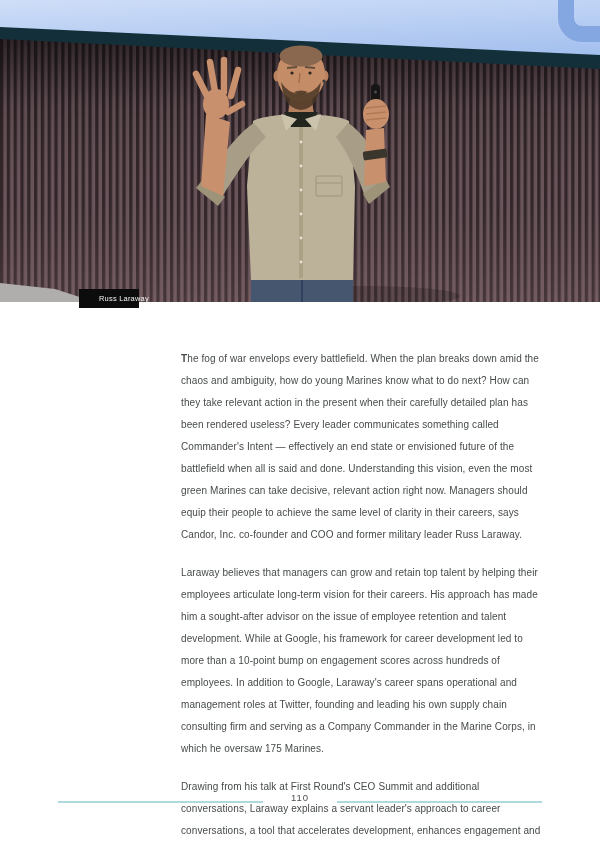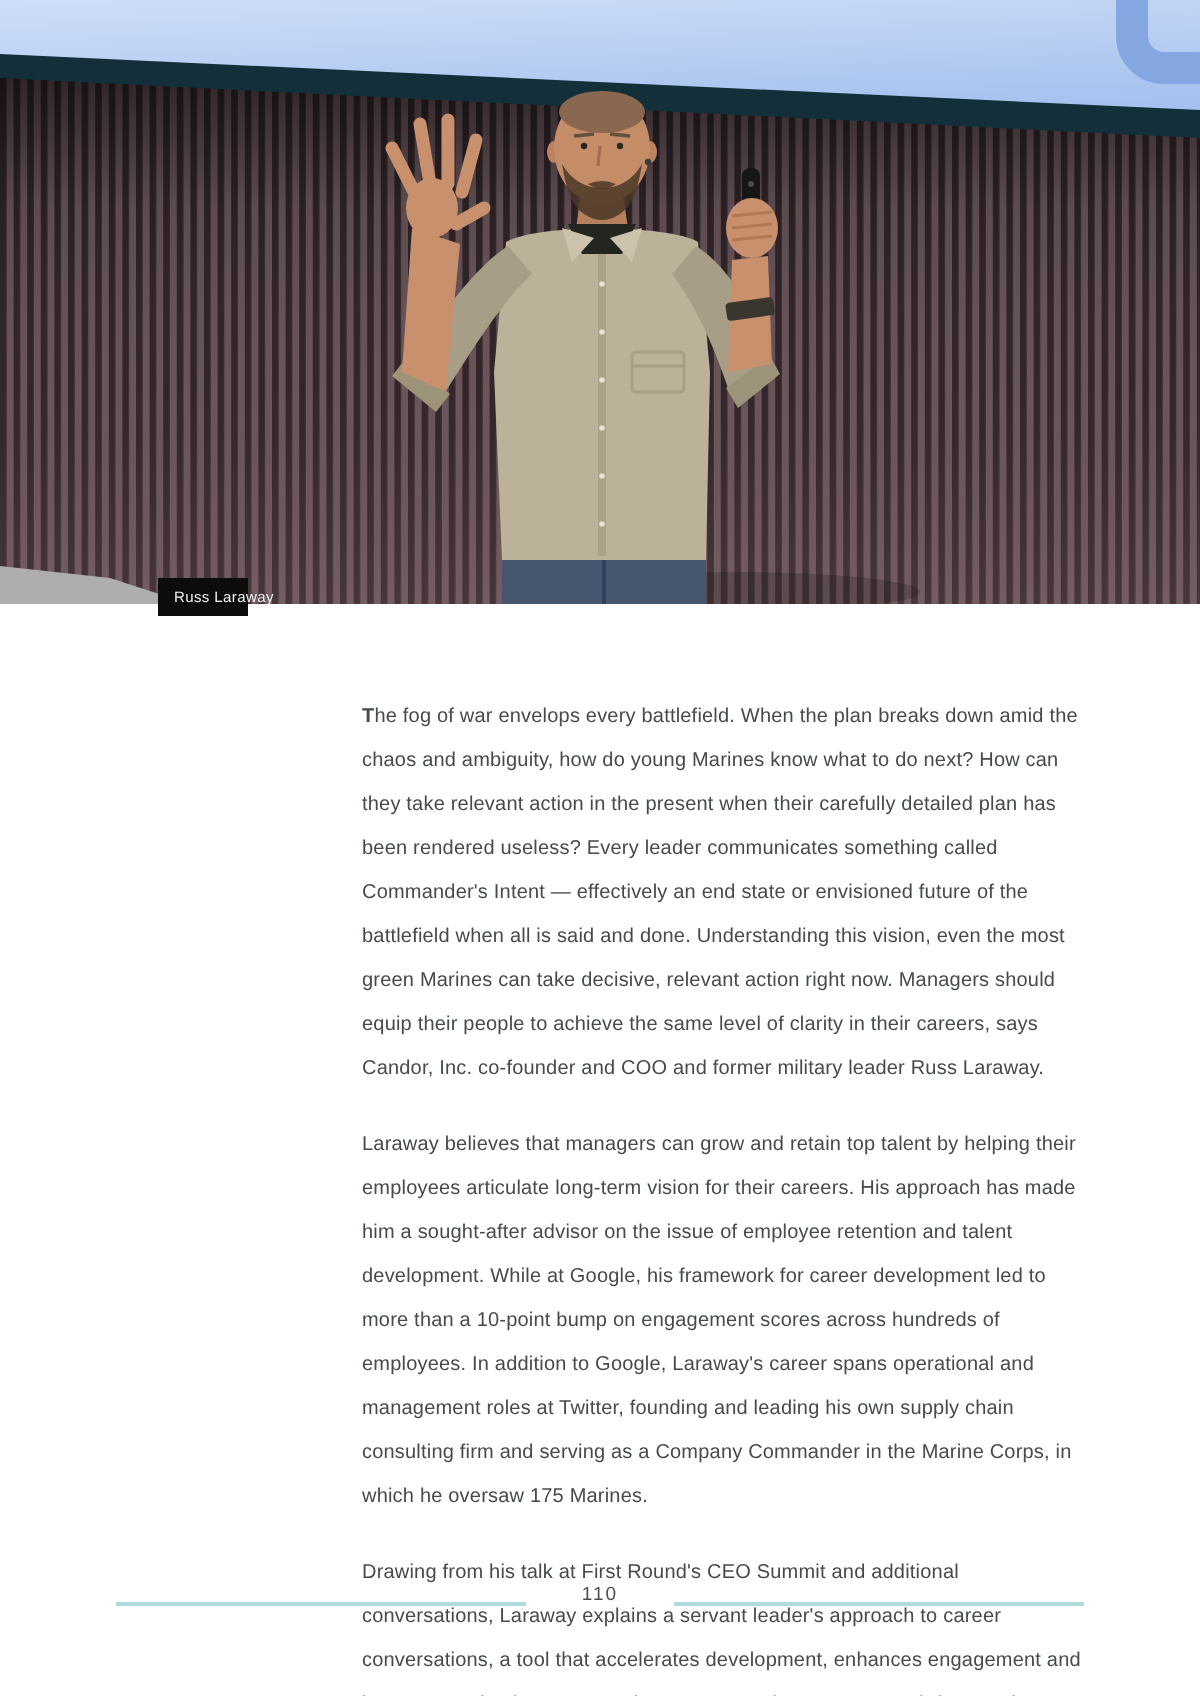--- a/index.html
+++ b/index.html
@@ -29,23 +29,23 @@
   .skin{fill:var(--skin,#c9906e);}
   .skin-d{fill:#b5805d;}
   .jeans{fill:var(--jeans,#46566e);}
   .dark-tee{fill:#23261f;}
   .hair{fill:var(--hair,#8a6850);}
   .beard{fill:var(--beard,rgba(74,55,38,0.85));}
   .finger{stroke:var(--skin,#c9906e);stroke-width:6.5;stroke-linecap:round;}
 
   
   .badge{
-    position:absolute;left:79px;top:289px;width:45px;height:19px;
+    position:absolute;left:79px;top:289px;width:60px;height:19px;
     background:var(--caption-bg,#0c0c0c);color:var(--caption-text,#f2f2f2);
-    display:flex;align-items:center;padding-left:8px;box-sizing:border-box;
+    display:flex;align-items:center;padding-left:20px;box-sizing:border-box;
   }
   .badge span{font-size:7.5px;letter-spacing:0.2px;white-space:nowrap;}
 
   
   .article{position:absolute;left:181px;top:348px;width:367px;}
   .para{
     margin:0 0 16px 0;font-size:10px;line-height:22px;
     color:var(--body-text,#454b48);letter-spacing:0.1px;
   }
   .para.lead::first-letter{font-weight:700;}

